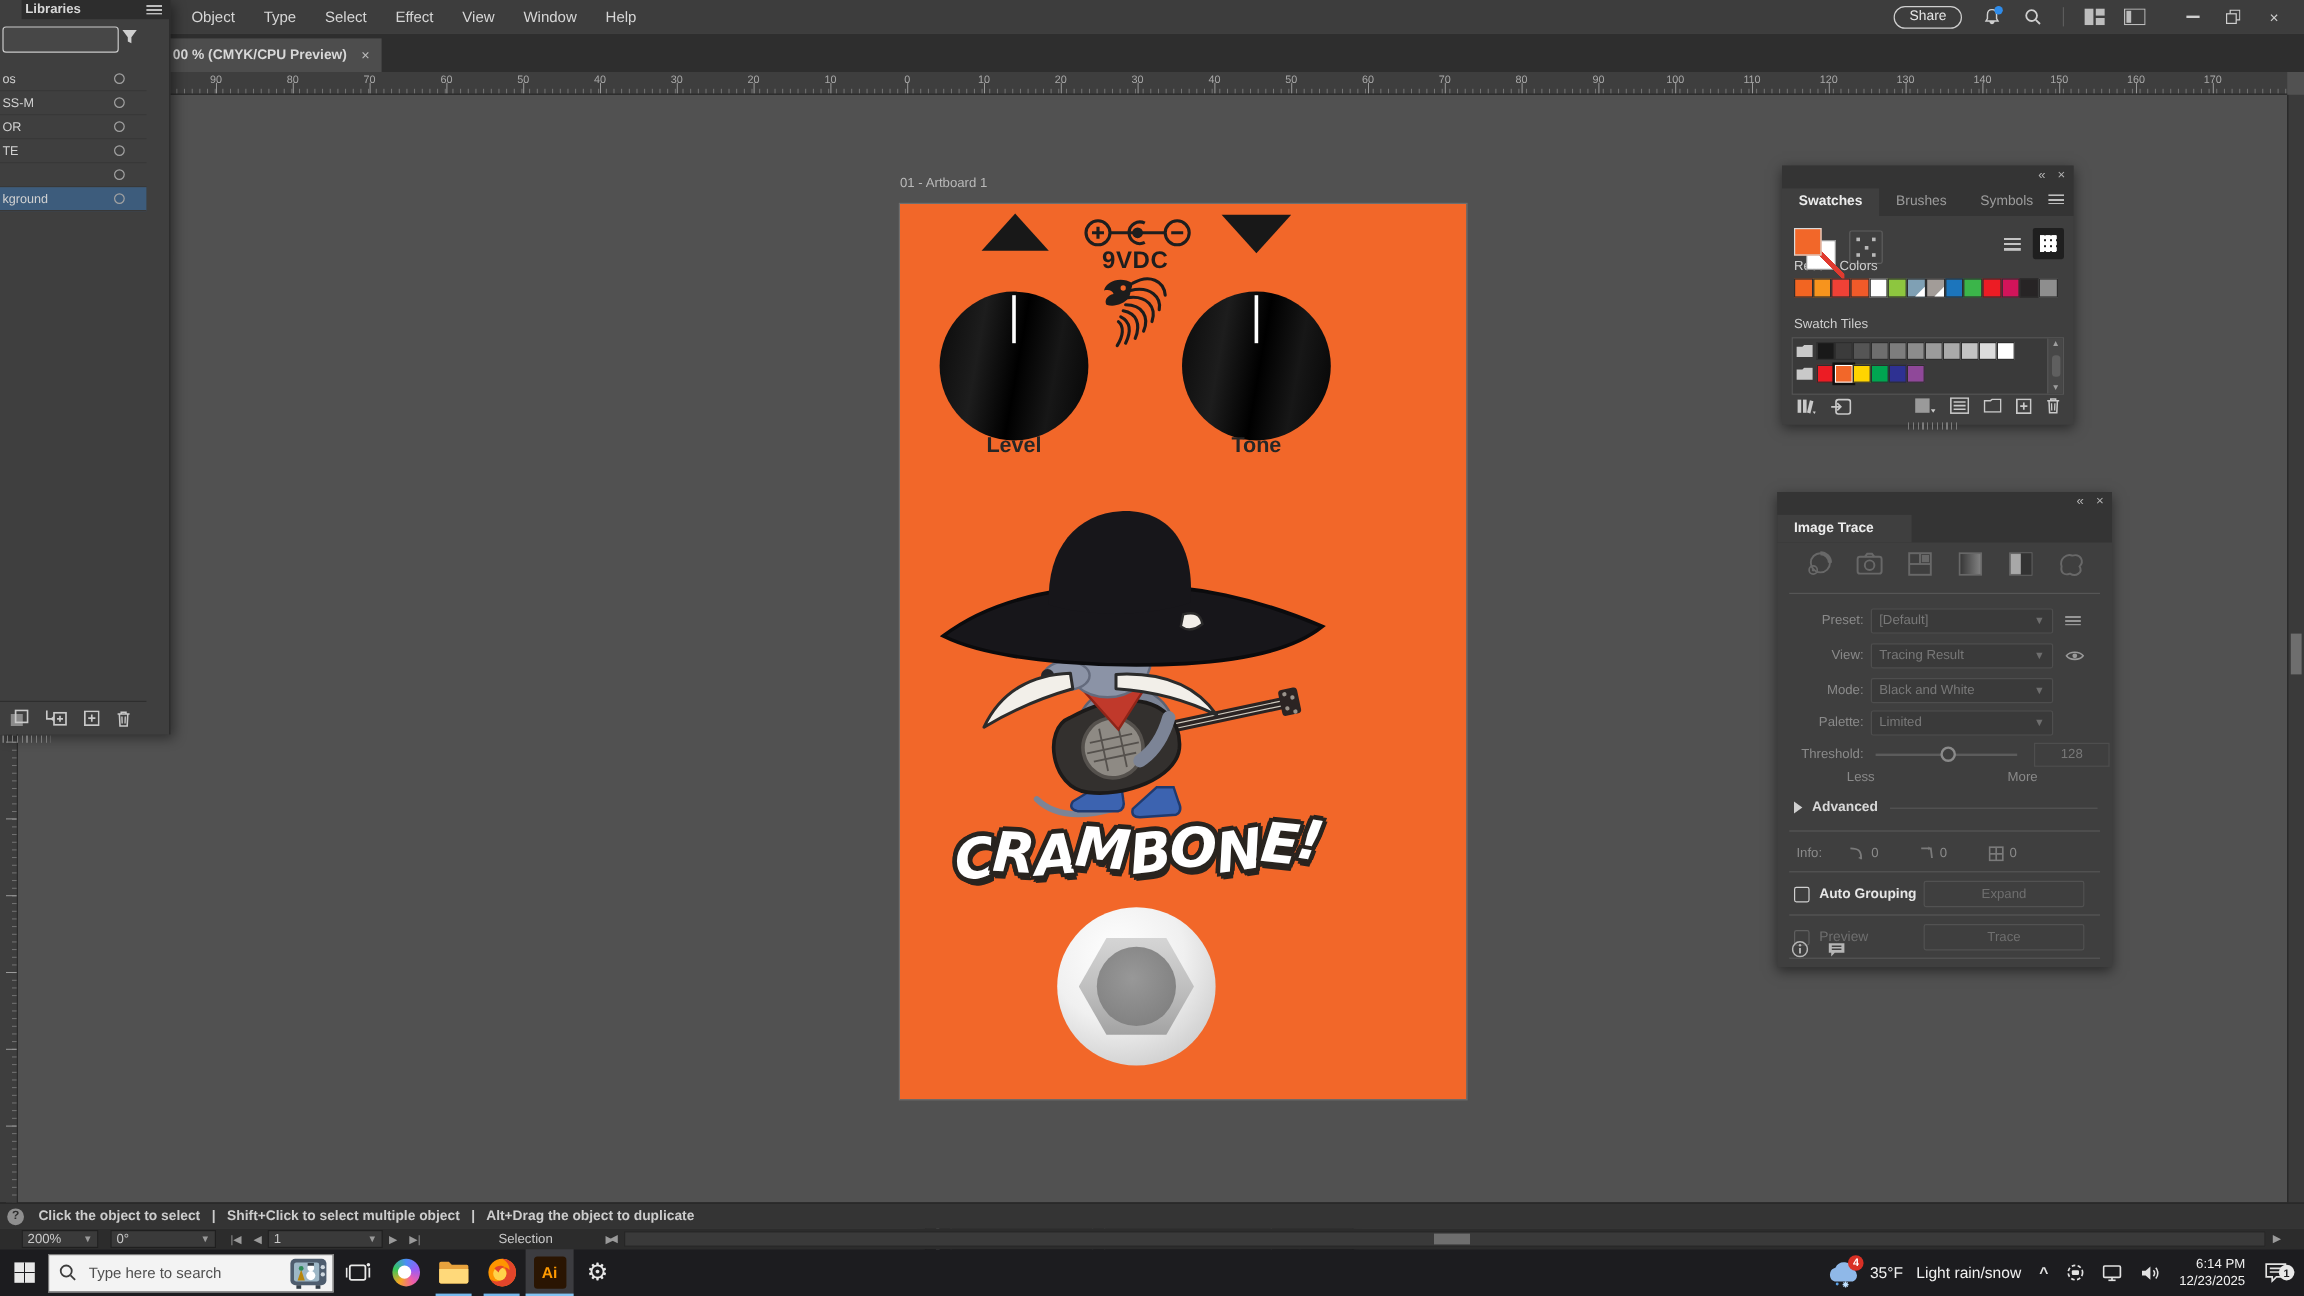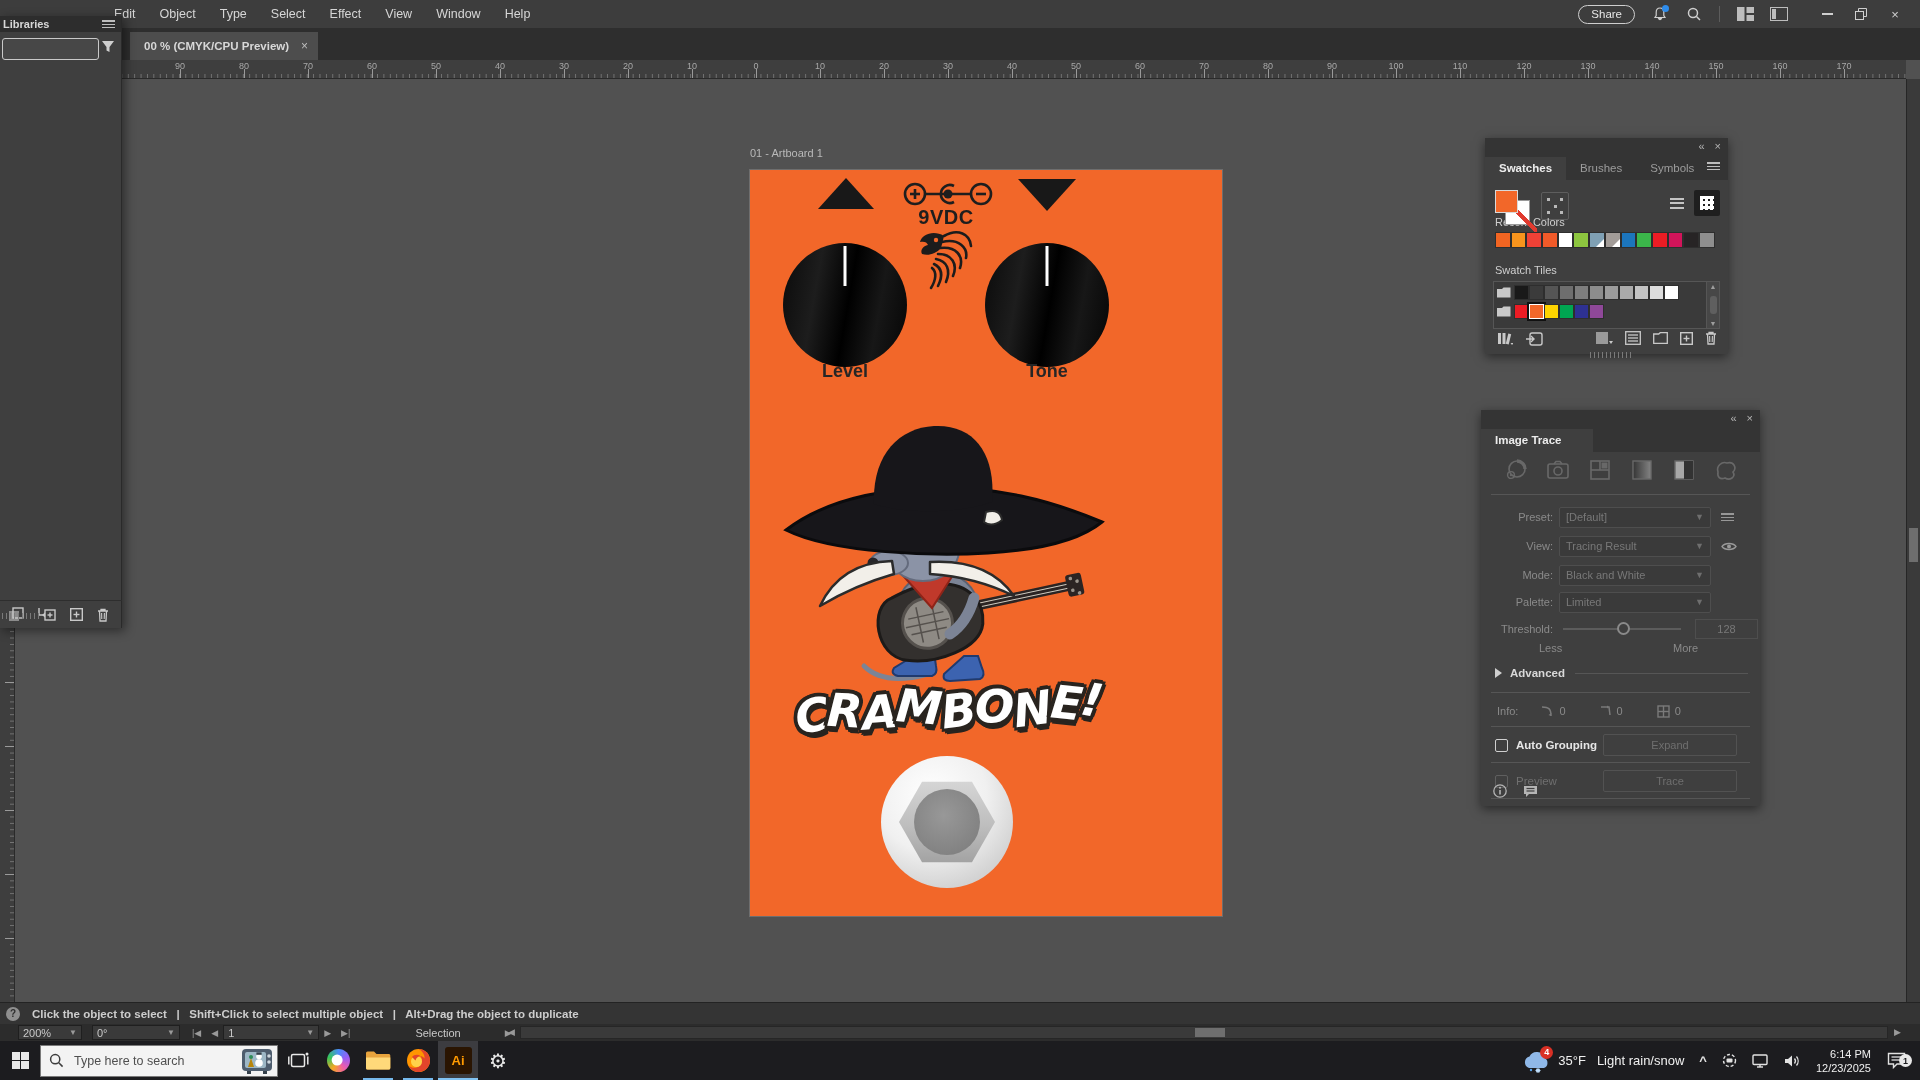--- a/index.html
+++ b/index.html
@@ -93,22 +93,22 @@
   #context-toolbar { position:absolute; left:771px; top:937px; height:34px; background:#2b2b2b;
     border:1px solid #1c1c1c; border-radius:4px; display:flex; align-items:center; gap:9px; padding:0 12px 0 8px;
     box-shadow:0 2px 6px rgba(0,0,0,.4); z-index:6; }
   .ctx-grip { width:3px; height:20px; background:#8a8a8a; border-radius:2px; }
   .ctx-btn { display:flex; align-items:center; gap:7px; border:1px solid #5a5a5a; border-radius:3px;
     height:24px; padding:0 12px; color:#d9d9d9; font-size:12px; background:#323232; }
   .ctx-ic { color:#c9c9c9; display:flex; }
   .ctx-more { color:#c9c9c9; font-size:12px; letter-spacing:2px; }
 
   
-  #left-panel { position:absolute; left:0; top:16px; width:122px; height:612px; background:#3f3f3f; z-index:30;
-    box-shadow:3px 3px 10px rgba(0,0,0,.45); border-right:1px solid #2a2a2a; }
+  #left-panel { position:absolute; left:0; top:0; width:142px; height:612px; background:#3f3f3f; z-index:30;
+    box-shadow:3px 3px 10px rgba(0,0,0,.45); border-right:1px solid #2a2a2a;padding-left:18px; }
   .lp-header { height:16px; background:#2d2d2d; display:flex; align-items:center; justify-content:space-between;
     padding:0 6px 0 3px; }
   .lp-title { color:#d8d8d8; font-size:11px; font-weight:700; }
   .hlines { width:13px; height:8px; background:repeating-linear-gradient(#bdbdbd 0 1.6px, transparent 1.6px 3.6px); }
   .lp-search { position:absolute; left:2px; top:22px; width:97px; height:22px; background:#474747;
     border:1px solid #c9c9c9; border-radius:3px; }
   .lp-funnel { position:absolute; left:101px; top:24px; }
   #lp-list { position:absolute; left:0; top:56px; width:122px; }
   .lp-row { height:20px; display:flex; align-items:center; justify-content:space-between; padding:0 18px 0 2px;
     border-bottom:1px solid #383838; }
@@ -486,20 +486,46 @@
 
   <div id="left-panel">
     <div class="lp-header">
       <span class="lp-title">Libraries</span>
       <span class="hlines"></span>
     </div>
     <div class="lp-search"></div>
     <svg class="lp-funnel" width="14" height="14" viewBox="0 0 14 14">
         <path d="M1 1 L13 1 L8.5 7 L8.5 12 L5.5 10.5 L5.5 7 Z" fill="#cfcfcf"></path>
       </svg>
+    <div id="lp-list">
+        <div class="lp-row">
+          <div class="lp-label">os</div>
+          <div class="lp-circle"></div>
+        </div>
+        <div class="lp-row">
+          <div class="lp-label">SS-M</div>
+          <div class="lp-circle"></div>
+        </div>
+        <div class="lp-row">
+          <div class="lp-label">OR</div>
+          <div class="lp-circle"></div>
+        </div>
+        <div class="lp-row">
+          <div class="lp-label">TE</div>
+          <div class="lp-circle"></div>
+        </div>
+        <div class="lp-row">
+          <div class="lp-label"></div>
+          <div class="lp-circle"></div>
+        </div>
+        <div class="lp-row sel">
+          <div class="lp-label">kground</div>
+          <div class="lp-circle"></div>
+        </div>
+      </div>
     <div class="lp-bottom">
       <svg width="16" height="15" viewBox="0 0 16 15">
           <rect x="1" y="4" width="10" height="10" fill="#8b8b8b"></rect>
           <rect x="5" y="1" width="10" height="10" fill="none" stroke="#c9c9c9" stroke-width="1.4"></rect>
         </svg>
       <svg width="18" height="15" viewBox="0 0 18 15">
           <path d="M1 1 L1 8 L6 8" fill="none" stroke="#c9c9c9" stroke-width="1.4"></path>
           <path d="M4 8 l3 -2.5 v5 Z" fill="#c9c9c9"></path>
           <rect x="7" y="3" width="10" height="10" fill="none" stroke="#c9c9c9" stroke-width="1.4"></rect>
           <line x1="12" y1="5.5" x2="12" y2="10.5" stroke="#c9c9c9" stroke-width="1.4"></line>

